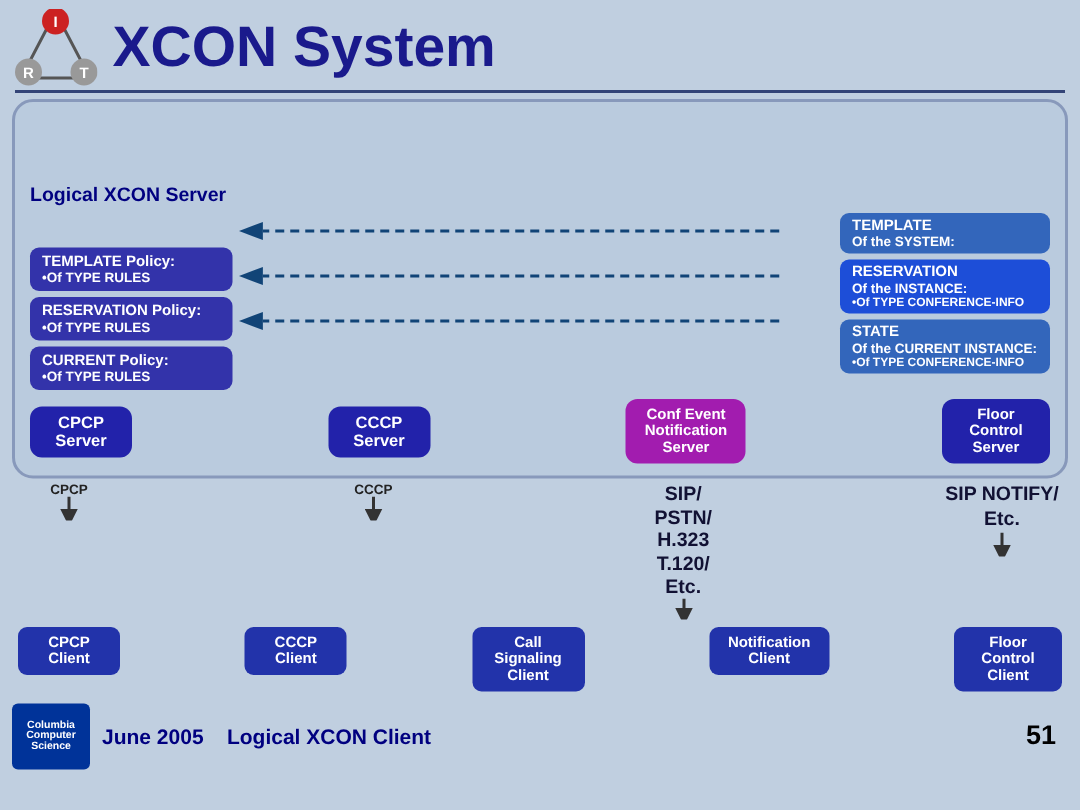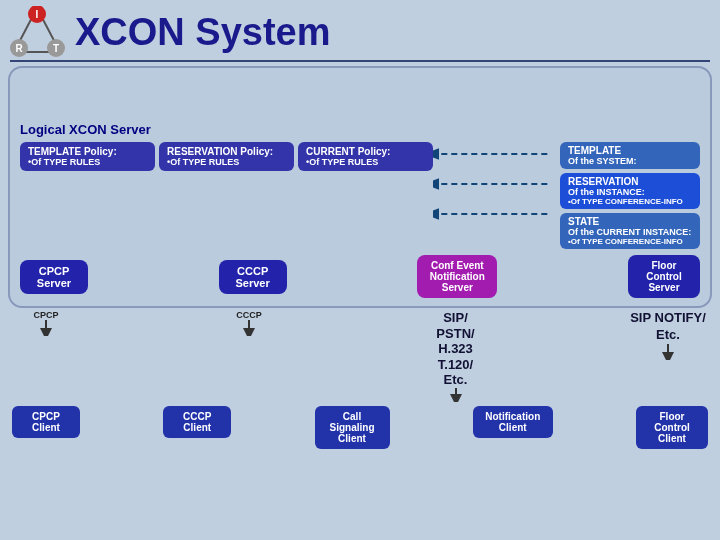--- a/index.html
+++ b/index.html
@@ -39,21 +39,21 @@
   <div style="margin:0 10px 4px 10px;border-bottom:2px solid #334477;"></div>
 
   <div style="margin:0 8px;position:relative;">
 
     <div style="background:rgba(180,200,220,0.55);border:2px solid #8899bb;border-radius:14px;padding:6px 10px 8px 10px;position:relative;">
 
       <div style="font-size:13px;font-weight:bold;color:#000080;margin-bottom:5px;margin-top:48px;">Logical XCON Server</div>
 
       <div style="display:flex;align-items:flex-start;position:relative;min-height:90px;">
 
-        <div style="display:flex;gap:4px;z-index:2;">
+        <div style="display:flex;flex-direction:column;gap:4px;z-index:2;margin-top:23px;">
           <div style="background:#3333aa;color:white;border-radius:6px;padding:4px 8px;font-size:10px;font-weight:bold;min-width:135px;">
             <div>TEMPLATE  Policy:</div>
             <div style="font-size:9px;">•Of TYPE RULES</div>
           </div>
           <div style="background:#3333aa;color:white;border-radius:6px;padding:4px 8px;font-size:10px;font-weight:bold;min-width:135px;">
             <div>RESERVATION Policy:</div>
             <div style="font-size:9px;">•Of TYPE RULES</div>
           </div>
           <div style="background:#3333aa;color:white;border-radius:6px;padding:4px 8px;font-size:10px;font-weight:bold;min-width:135px;">
             <div>CURRENT Policy:</div>
@@ -192,14 +192,28 @@
       </div>
 
       <div style="min-width:72px;text-align:center;">
         <div style="background:#2233aa;color:white;border-radius:6px;padding:5px 4px;font-size:10px;font-weight:bold;text-align:center;">Floor<br>Control<br>Client</div>
       </div>
 
     </div>
 
   </div>
 
+  <div style="display:flex;align-items:center;padding:4px 8px;margin-top:4px;">
+
+    <div style="background:#003399;border-radius:4px;width:52px;height:44px;display:flex;flex-direction:column;align-items:center;justify-content:center;color:white;font-size:7px;font-weight:bold;text-align:center;padding:2px;flex-shrink:0;">
+      <div>Columbia</div>
+      <div>Computer</div>
+      <div>Science</div>
+    </div>
+    <div style="font-size:14px;font-weight:bold;color:#000080;margin-left:8px;flex:1;">
+      <span>June 2005</span>
+      &nbsp;&nbsp;
+      <span>Logical XCON Client</span>
+    </div>
+    <div style="font-size:18px;font-weight:bold;color:#000;margin-left:auto;padding-right:8px;">51</div>
+  </div>
 
 </div>
 
 </body></html>

